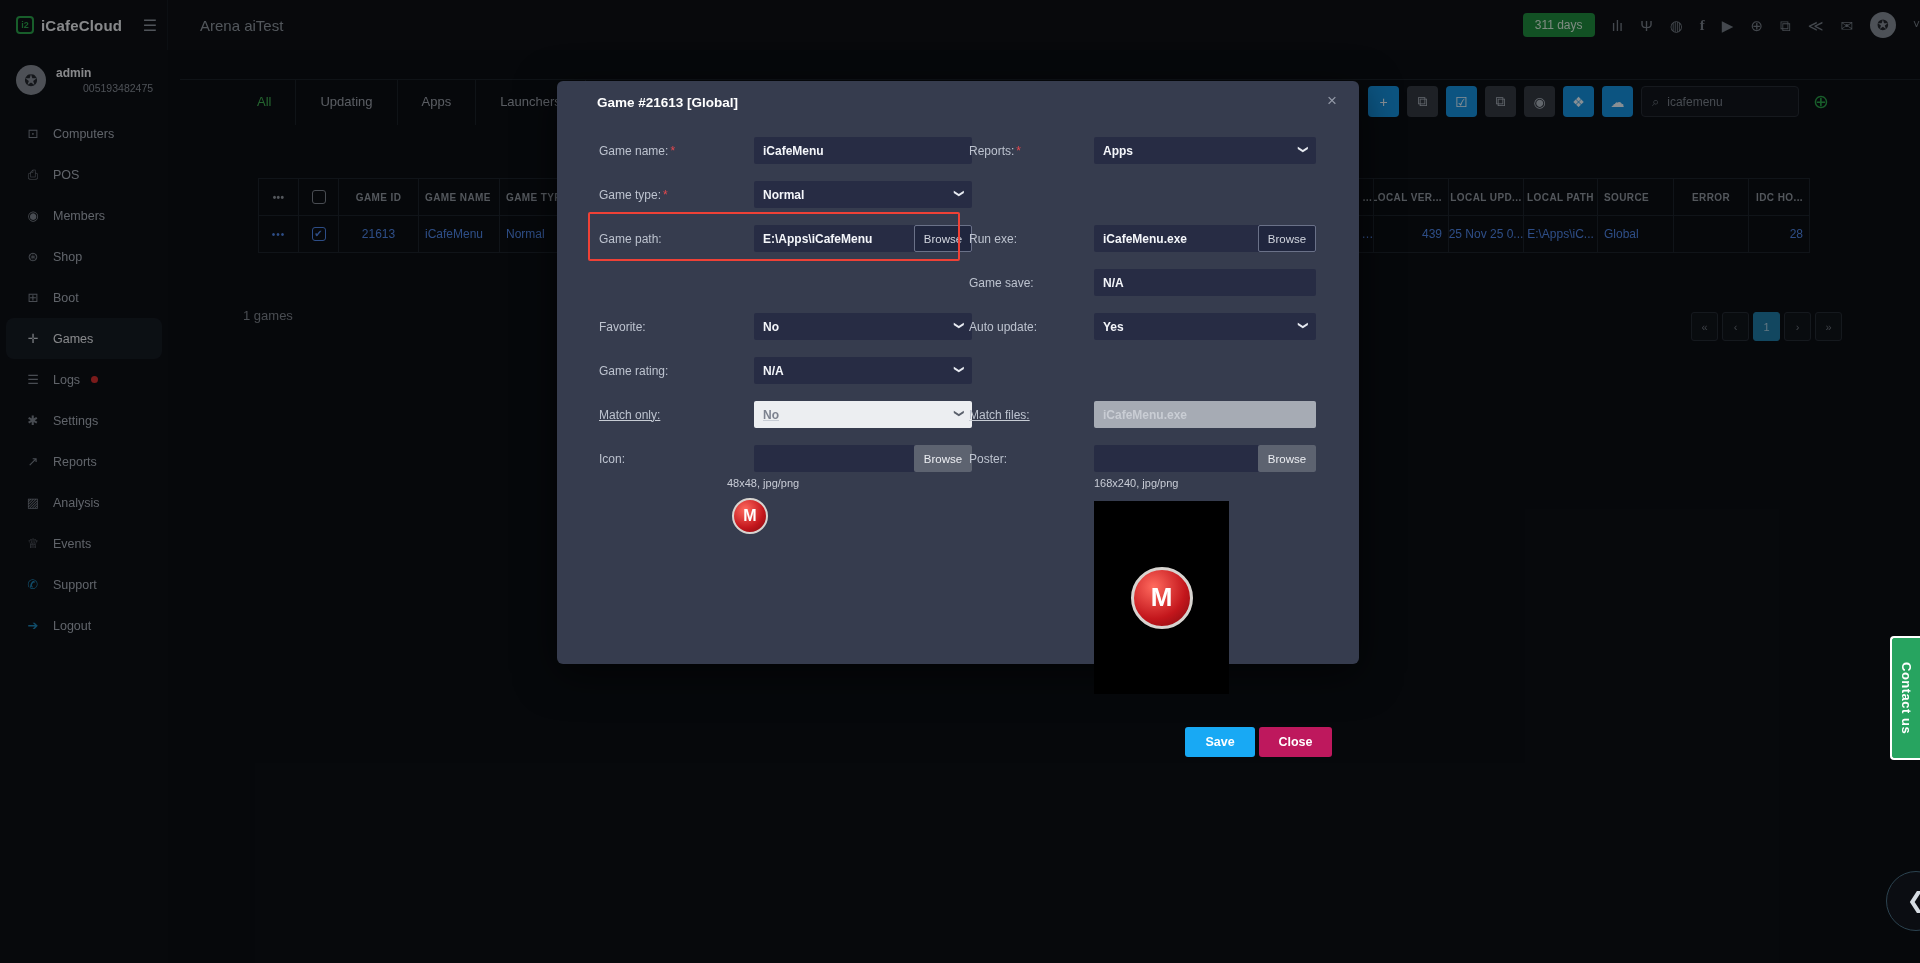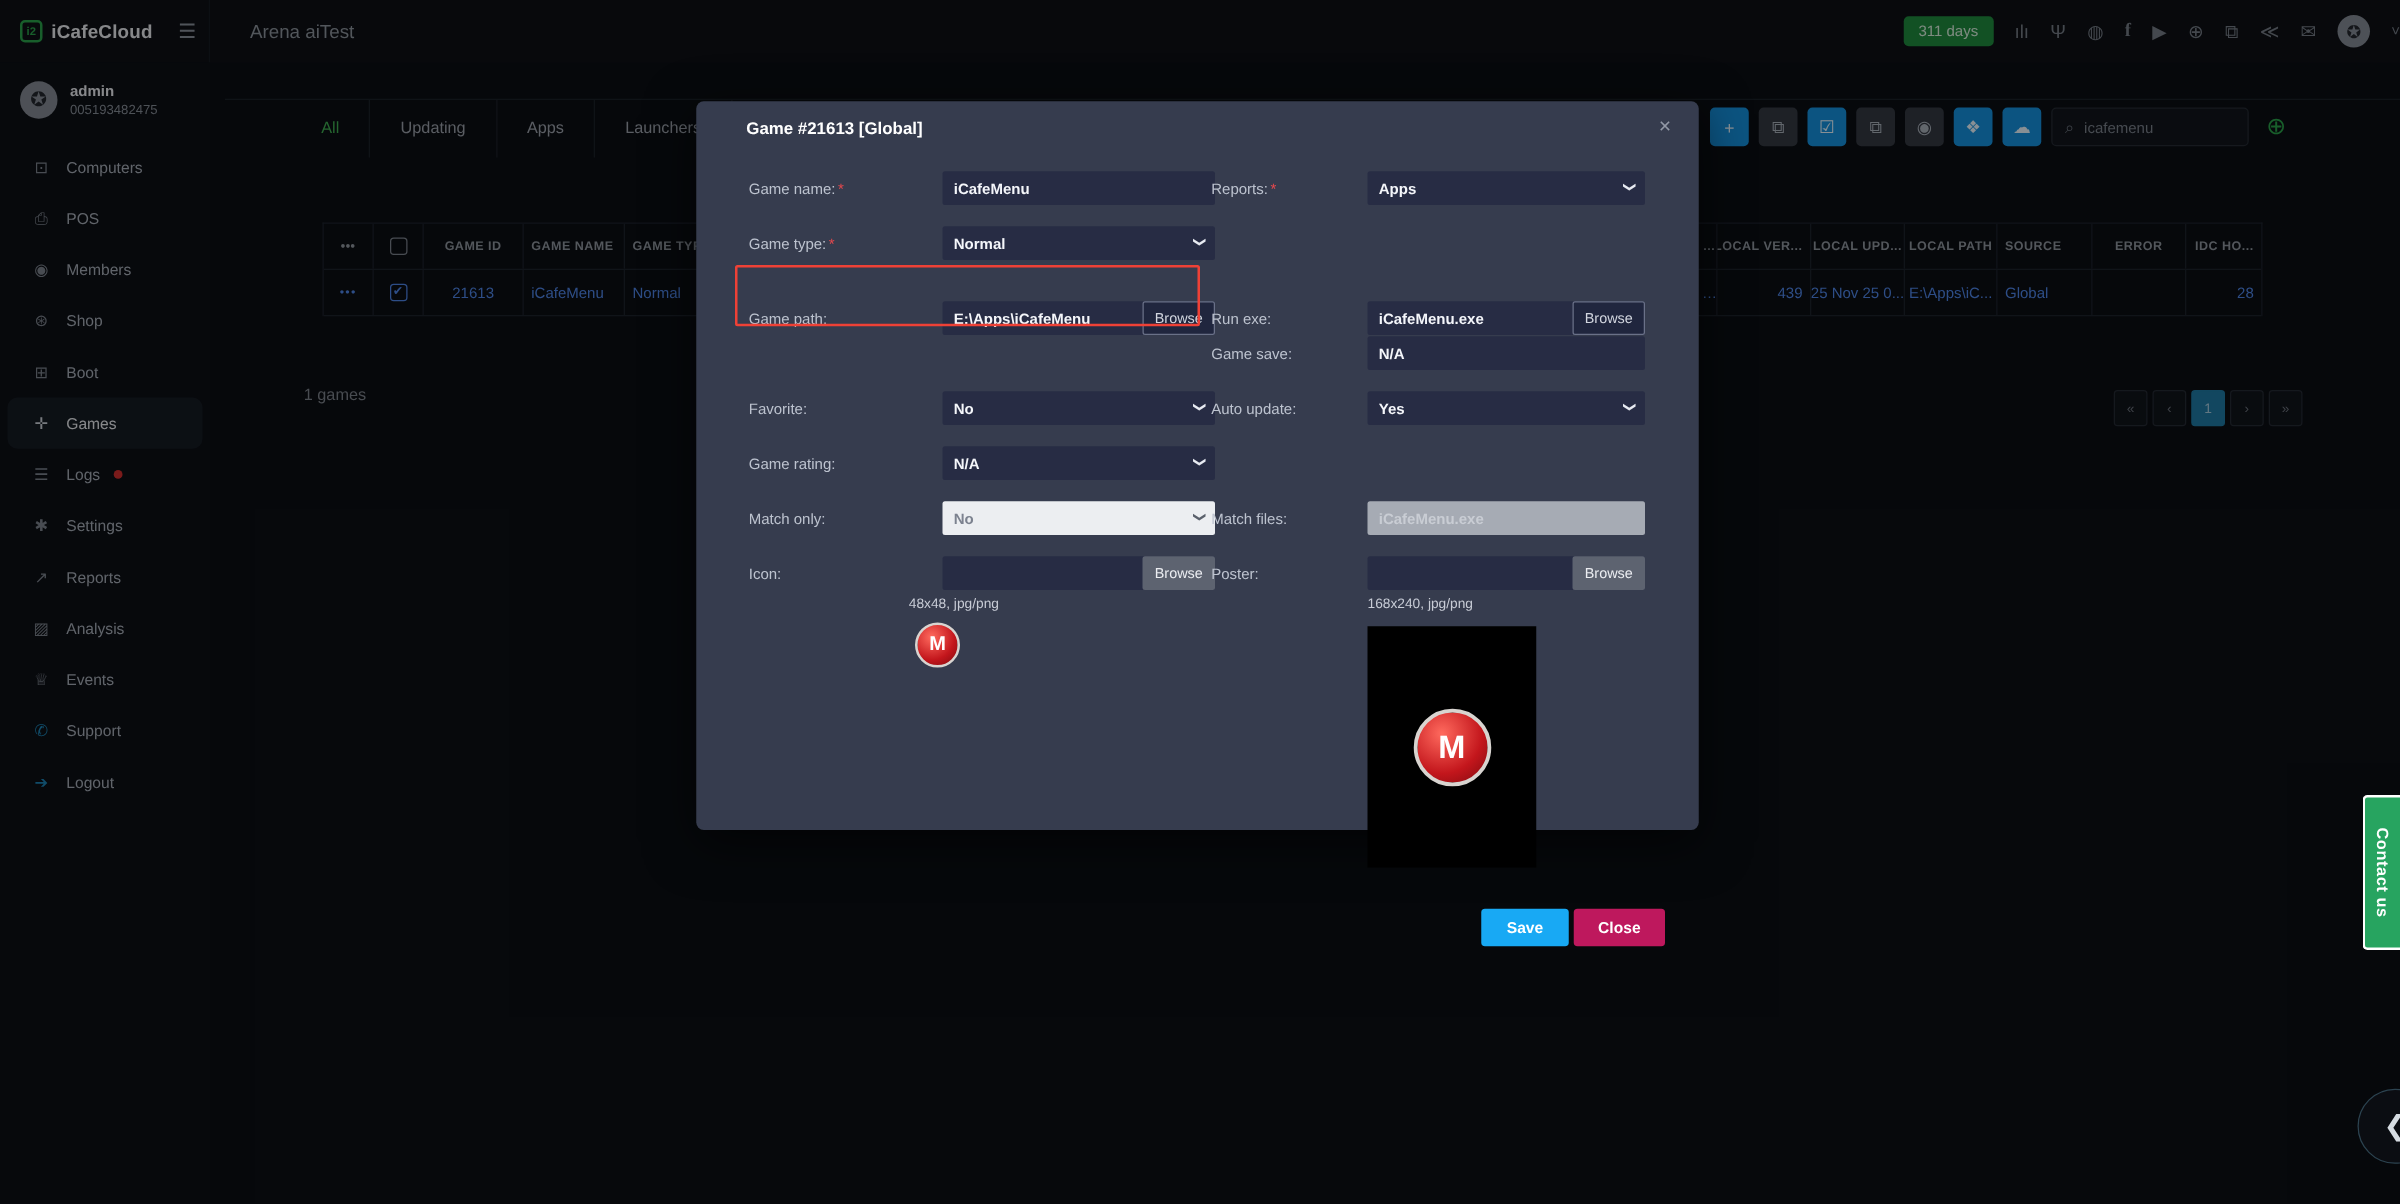--- a/index.html
+++ b/index.html
@@ -26,21 +26,21 @@
   .hicon.fb { font-weight:bold; font-family:"Liberation Serif",serif; }
   .avatar-sm { width:26px; height:26px; border-radius:50%; background:#868c96; color:#23272e;
     display:flex; align-items:center; justify-content:center; font-size:14px; }
   .caret { color:#767d87; font-size:12px; }
   
   .sidebar { position:absolute; top:50px; left:0; width:168px; bottom:0; background:#0d1016; z-index:1; }
   .user { display:flex; align-items:center; gap:10px; padding:15px 16px 18px 16px; }
   .avatar { width:30px; height:30px; border-radius:50%; background:#858b94; color:#23272e;
     display:flex; align-items:center; justify-content:center; font-size:16px; flex:none; }
   .user-name { color:#e9ebef; font-size:12px; font-weight:bold; }
-  .user-id { color:#868d96; font-size:10.5px; margin-top:2px; }
+  .user-id { color:#868d96; font-size:10.5px; margin-top:2px;margin-left:27px; }
   .nav-item { height:41px; display:flex; align-items:center; gap:11px; padding-left:18px; margin:0 6px;
     border-radius:8px; color:#a6adb7; font-size:12.5px; cursor:pointer; }
   .nav-item .nicon { width:18px; text-align:center; color:#7c838d; font-size:13px; }
   .nav-item.active { background:#161c24; color:#e8eaee; }
   .nav-item.active .nicon { color:#cdd2d9; }
   .nav-item.accent .nicon { color:#1d83b5; }
   .dot { width:7px; height:7px; border-radius:50%; background:#d32f2f; }
   
   .main { position:absolute; left:168px; top:50px; right:0; bottom:0; z-index:1; }
   .rule { position:absolute; top:29px; left:12px; right:0; border-top:1px solid #1b2129; }
@@ -81,22 +81,22 @@
   .pbtn.active { background:#1f7ba5; border-color:#1f7ba5; color:#a9cde0; }
   
   .backdrop { position:absolute; inset:0; background:rgba(0,0,0,0.42); z-index:40; }
   
   .modal { position:absolute; left:557px; top:81px; width:802px; height:583px; background:#363c4e;
     border-radius:6px; z-index:60; box-shadow:0 10px 40px rgba(0,0,0,.6); }
   .m-title { position:absolute; left:40px; top:14px; color:#ffffff; font-size:13.5px; font-weight:bold; }
   .m-close { position:absolute; right:22px; top:10px; color:#9298a6; font-size:17px; cursor:pointer; }
   .field { position:absolute; height:27px; display:flex; align-items:center; }
   .colL { left:42px;gap:27px; } .colR { left:412px; }
-  .r0{top:56px;} .r1{top:100px;} .r2{top:160px;justify-content:flex-end;} .r3{top:188px;} .r4{top:232px;}
-  .r5{top:276px;} .r6{top:320px;} .r7{top:364px;}
+  .r0{top:56px;} .r1{top:100px;} .r2{top:144px;justify-content:flex-end;} .r3{top:188px;} .r4{top:232px;}
+  .r5{top:276px;} .r6{top:320px;text-decoration:underline;} .r7{top:364px;}
   .flabel { width:128px; font-size:12px; color:#bdc3cf; flex:none; }
   .colR .flabel { width:125px; }
   .req { color:#e5484d; margin-left:2px; }
   .ctrl { position:relative; width:218px; height:27px; flex:none; }
   .colR .ctrl { width:222px; }
   .ctrl input.dark { width:100%; height:27px; background:#272c44; border:none; border-radius:2px;
     color:#f4f6fa; font-size:12px; font-weight:bold; padding:0 9px; outline:none; font-family:inherit; }
   .ctrl input.gray { background:#a6abb4; color:#c9cdd4; }
   .sel { width:100%; height:27px; background:#272c44; border-radius:2px; display:flex; align-items:center;
     padding:0 9px; color:#f4f6fa; font-size:12px; font-weight:bold; cursor:pointer; }

